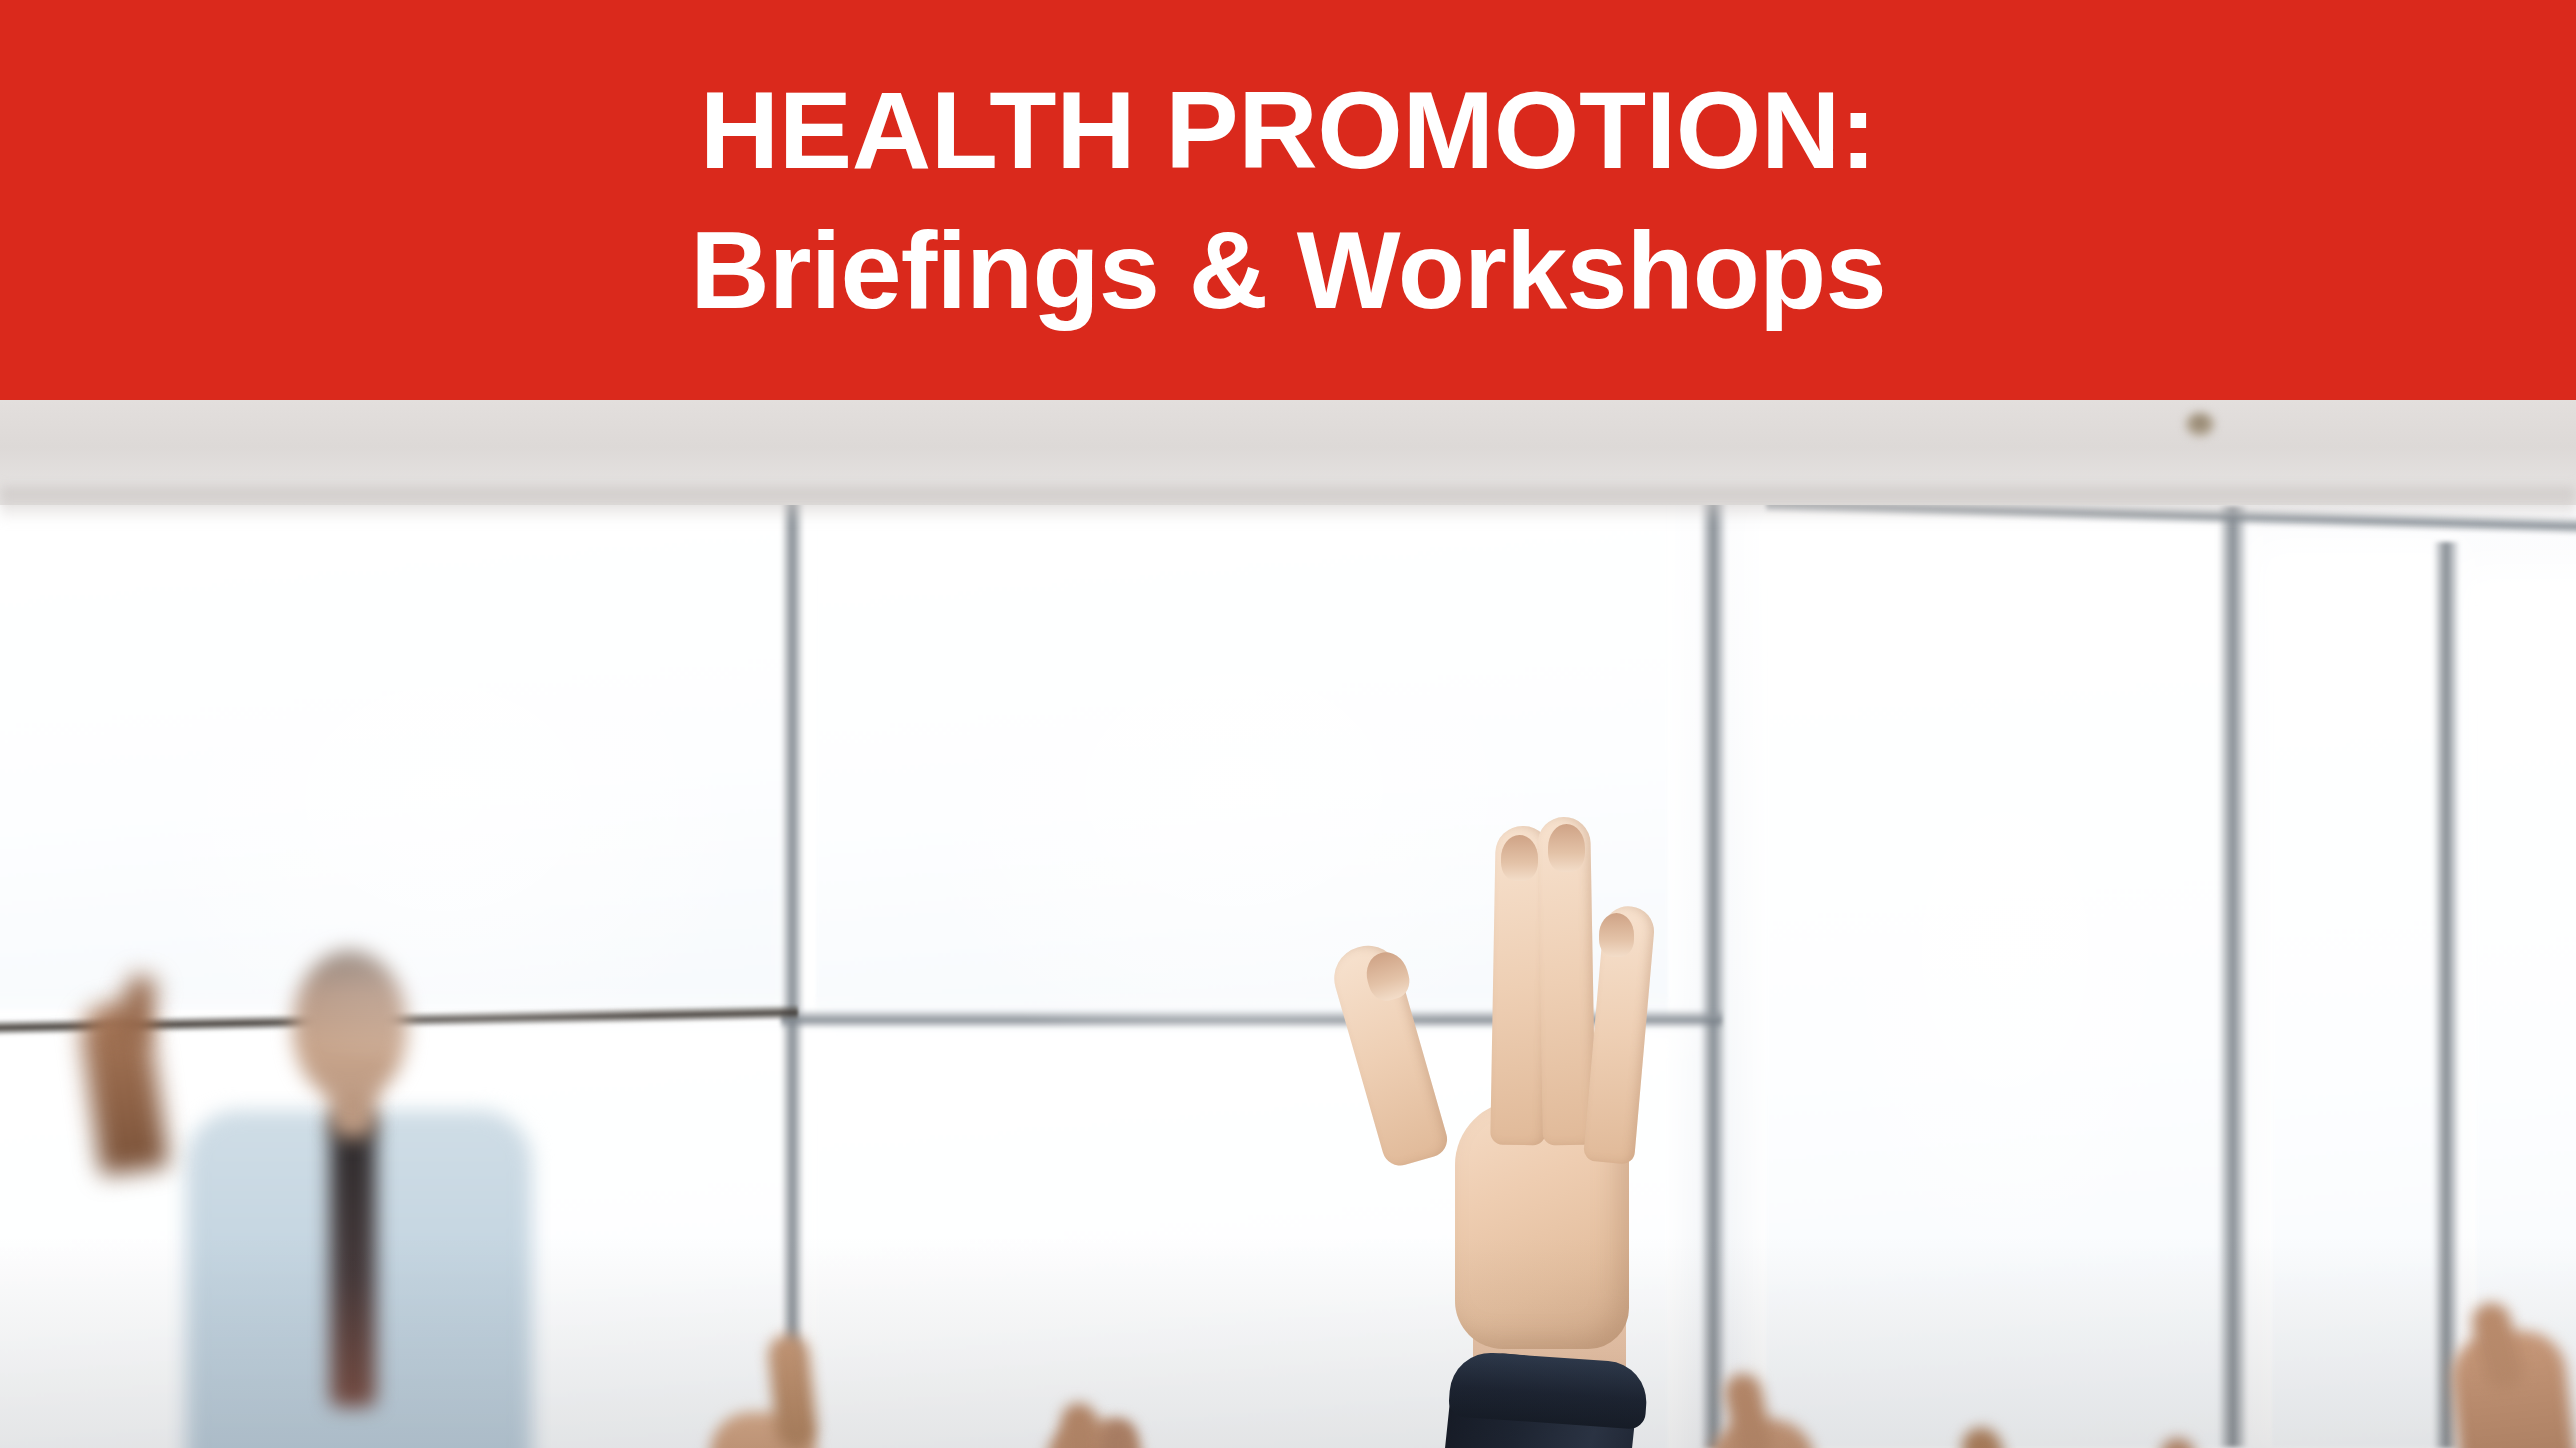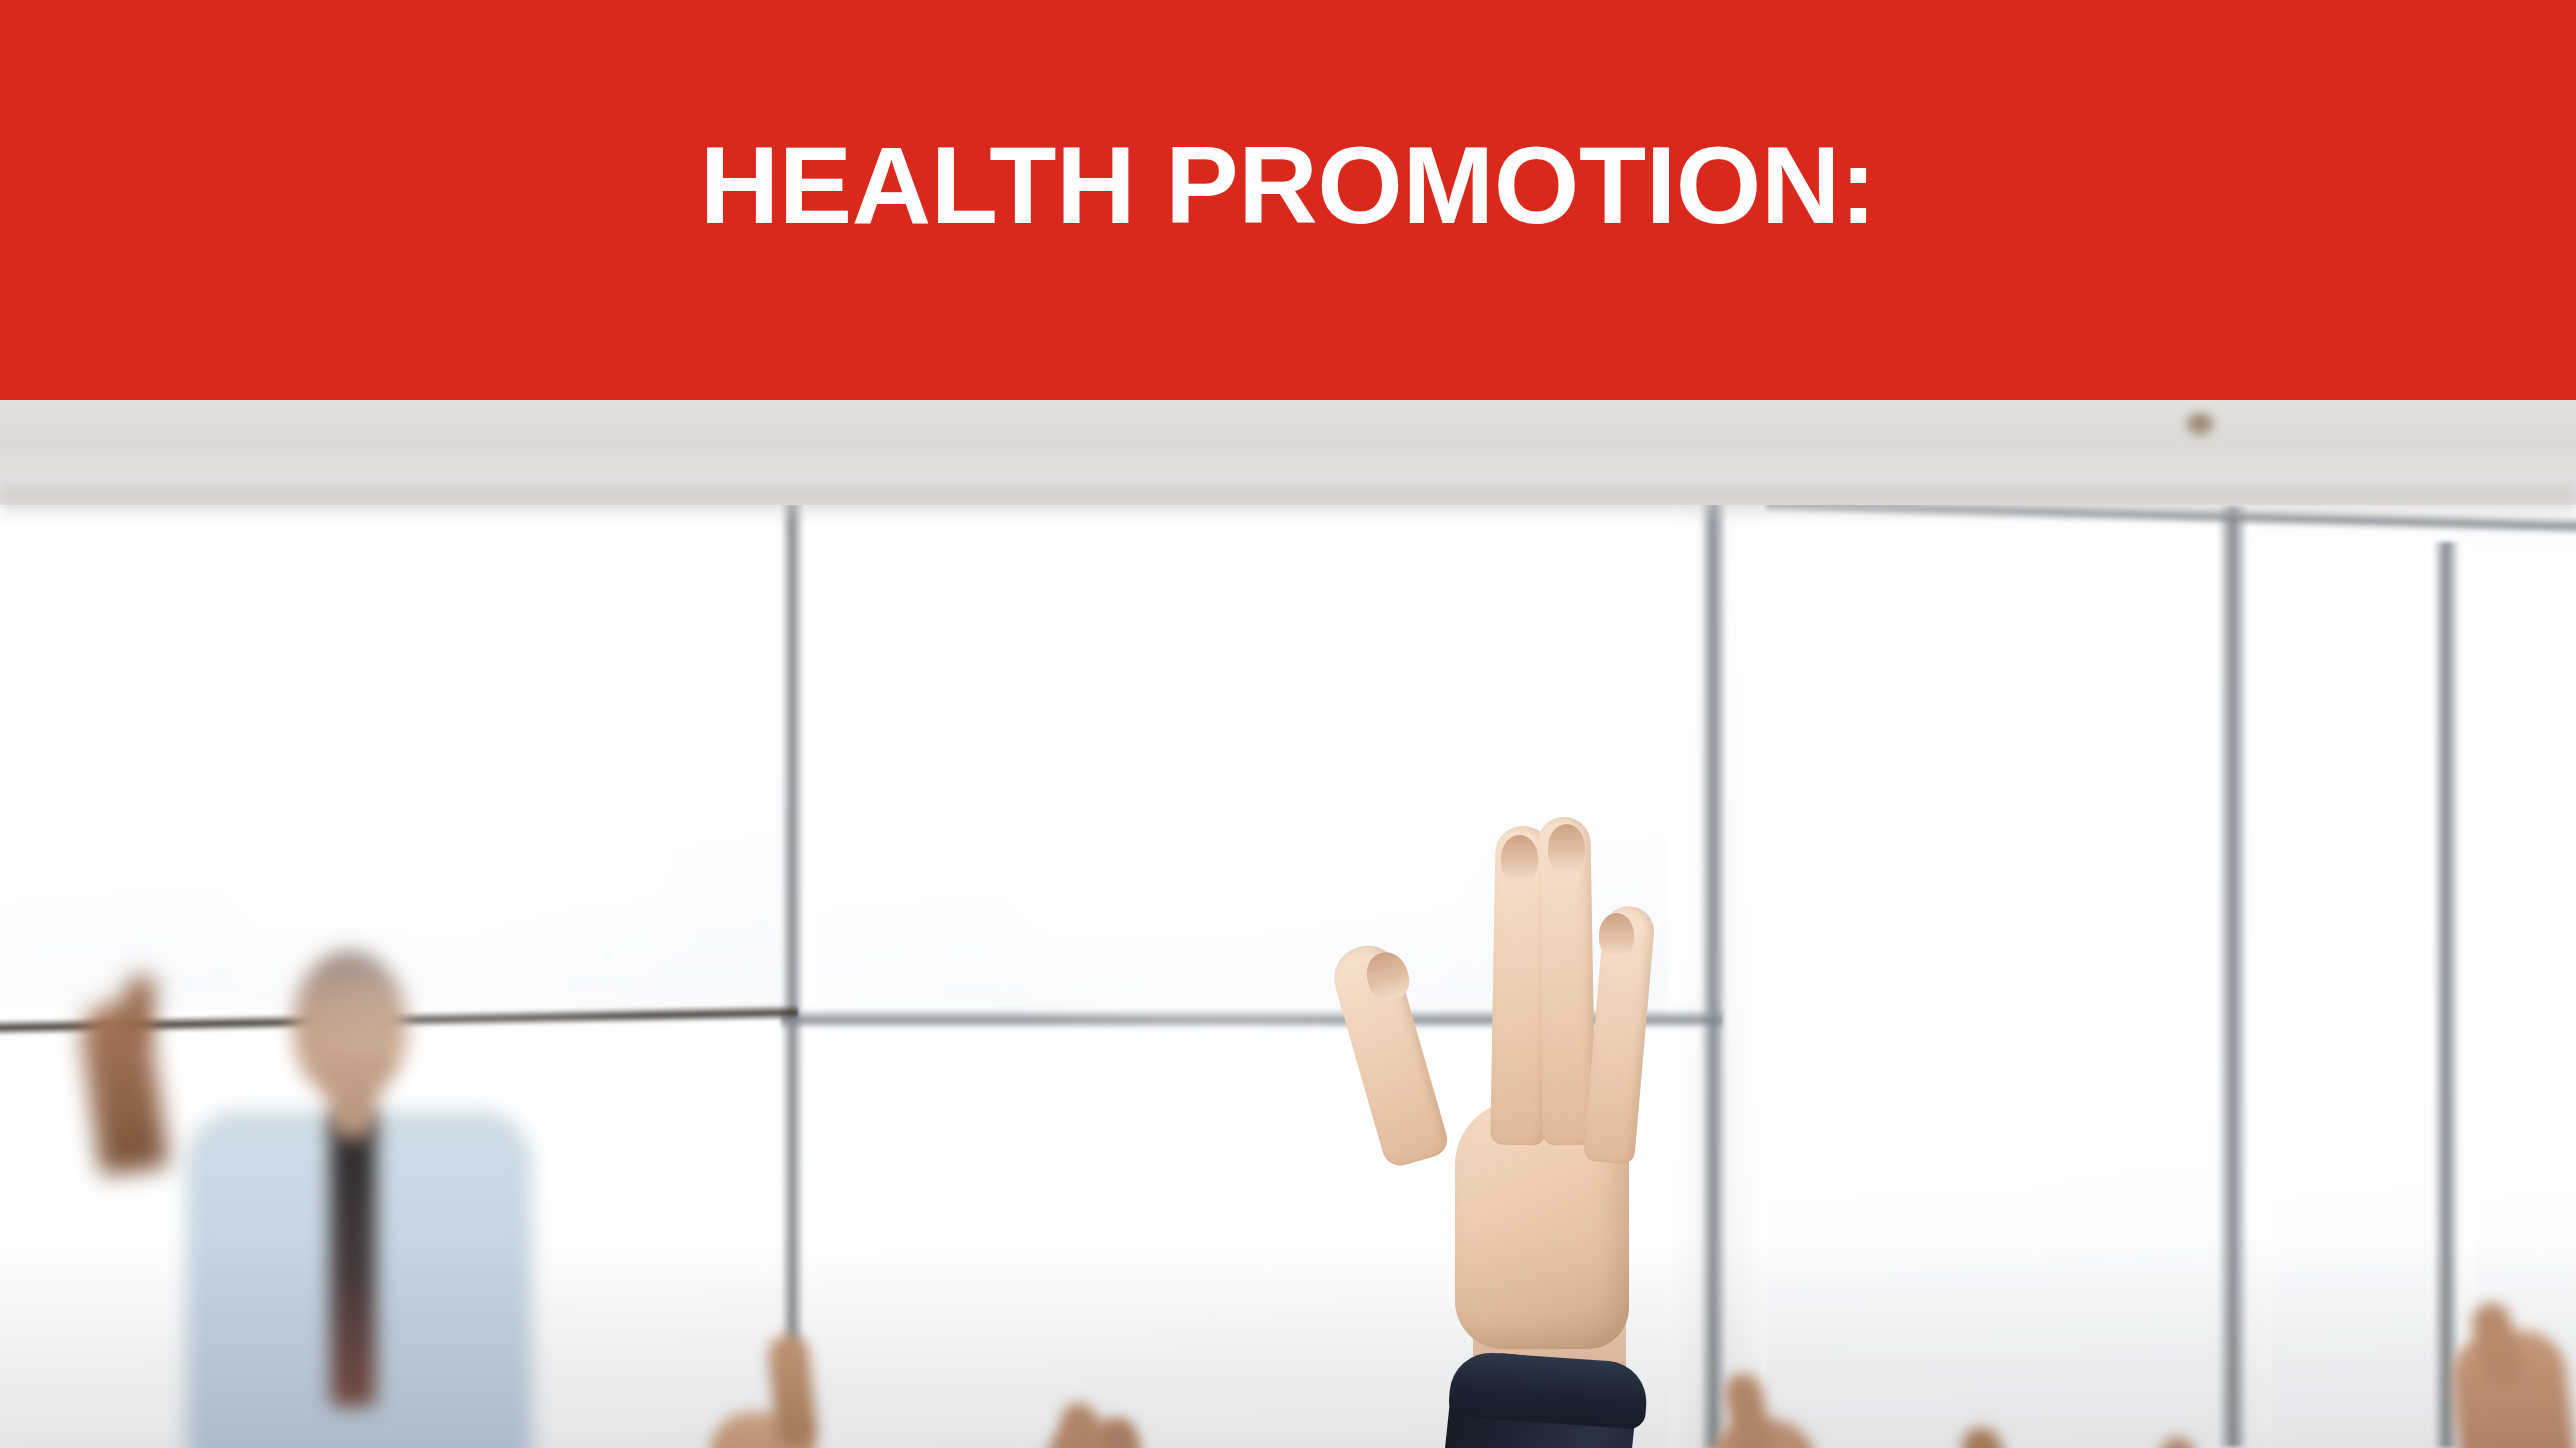--- a/index.html
+++ b/index.html
@@ -185,20 +185,21 @@
     position:absolute; left:0; bottom:0; width:100%; height:213px;
     background:linear-gradient(180deg, rgba(30,26,24,0) 0%, rgba(34,28,24,0.10) 100%);
     pointer-events:none; z-index:30;
   }
 </style>
 </head>
 <body>
 
 <div class="banner">
   <div class="banner-line1">HEALTH PROMOTION:</div>
+  <div class="banner-line2">Briefings &amp; Workshops</div>
 </div>
 
 <div class="photo">
 
   <div class="window-wall"></div>
 
   <div class="pane" style="left:-35px;  top:78px;  width:834px;  height:532px;"></div>
   <div class="pane" style="left:816px;  top:75px;  width:852px;  height:541px;"></div>
   <div class="pane" style="left:-35px;  top:635px; width:834px;  height:444px;"></div>
   <div class="pane" style="left:816px;  top:639px; width:852px;  height:444px;"></div>

